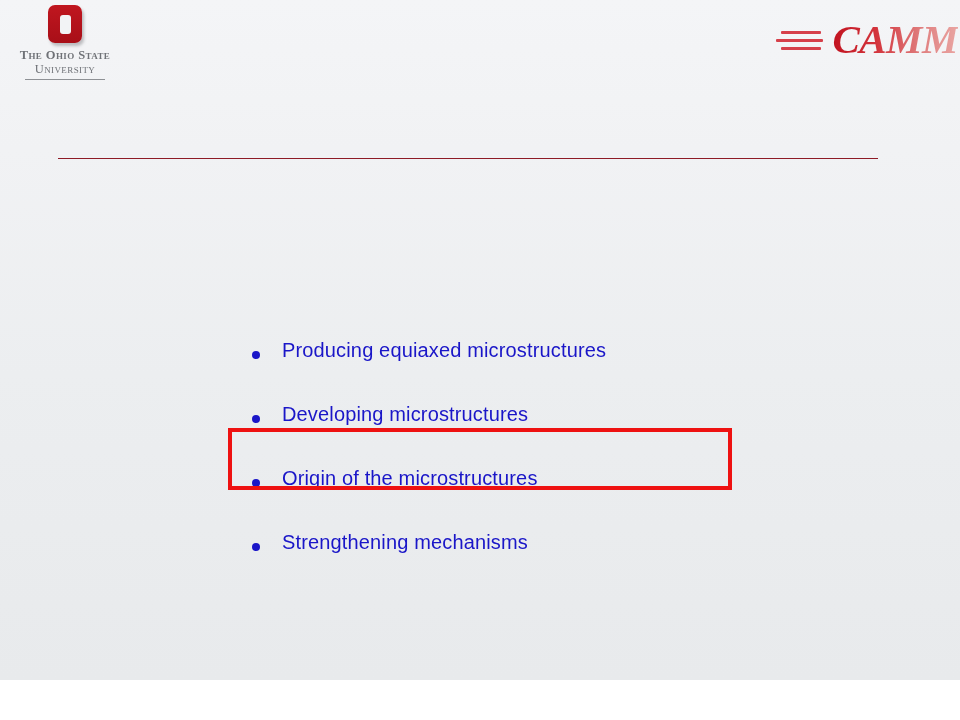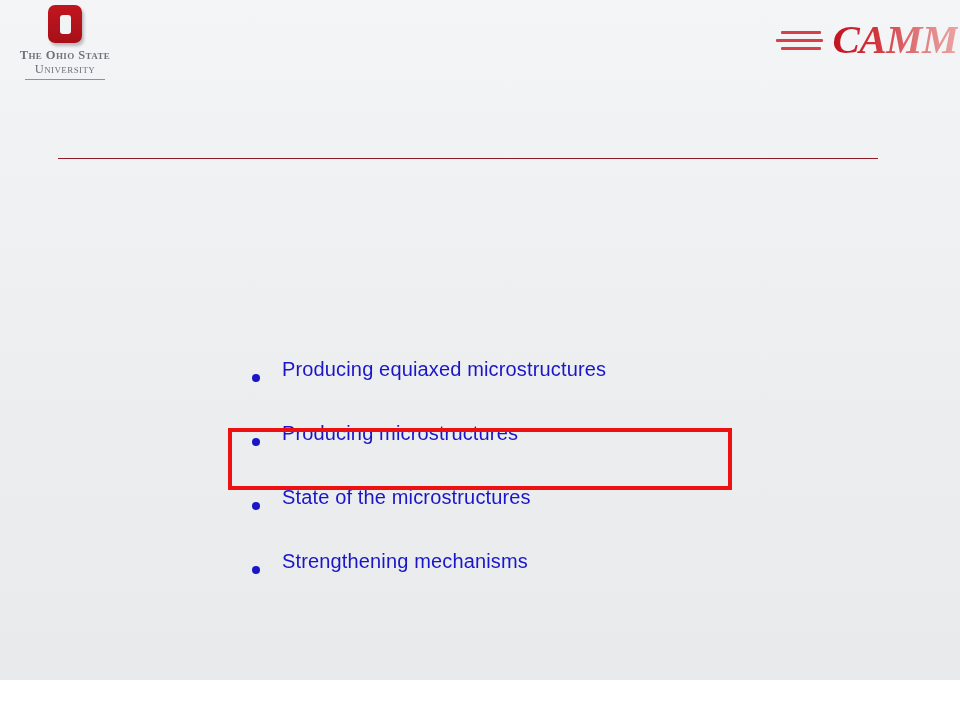--- a/index.html
+++ b/index.html
@@ -146,21 +146,21 @@
   #bullets {
     position: absolute;
     left: 252px;
     top: 318px;
     width: 600px;
   }
   .bullet-row {
     position: relative;
     height: 64px;
     display: flex;
-    align-items: flex-end;
+    align-items: center;
   }
   .bullet-dot {
     width: 8px;
     height: 8px;
     border-radius: 50%;
     background: #1a16c8;
     margin-top: 9px;
     flex: 0 0 auto;
   }
   .bullet-label {
@@ -211,25 +211,25 @@
 
   <div id="title-rule"></div>
 
   <div id="bullets">
     <div class="bullet-row">
       <div class="bullet-dot"></div>
       <div class="bullet-label">Producing equiaxed microstructures</div>
     </div>
     <div class="bullet-row">
       <div class="bullet-dot"></div>
-      <div class="bullet-label">Producing microstructures</div>
-    </div>
-    <div class="bullet-row">
-      <div class="bullet-dot"></div>
-      <div class="bullet-label">State of the microstructures</div>
+      <div class="bullet-label">Developing microstructures</div>
+    </div>
+    <div class="bullet-row">
+      <div class="bullet-dot"></div>
+      <div class="bullet-label">Origin of the microstructures</div>
     </div>
     <div class="bullet-row">
       <div class="bullet-dot"></div>
       <div class="bullet-label">Strengthening mechanisms</div>
     </div>
   </div>
 
   <div id="highlight-box"></div>
 
 </div>

